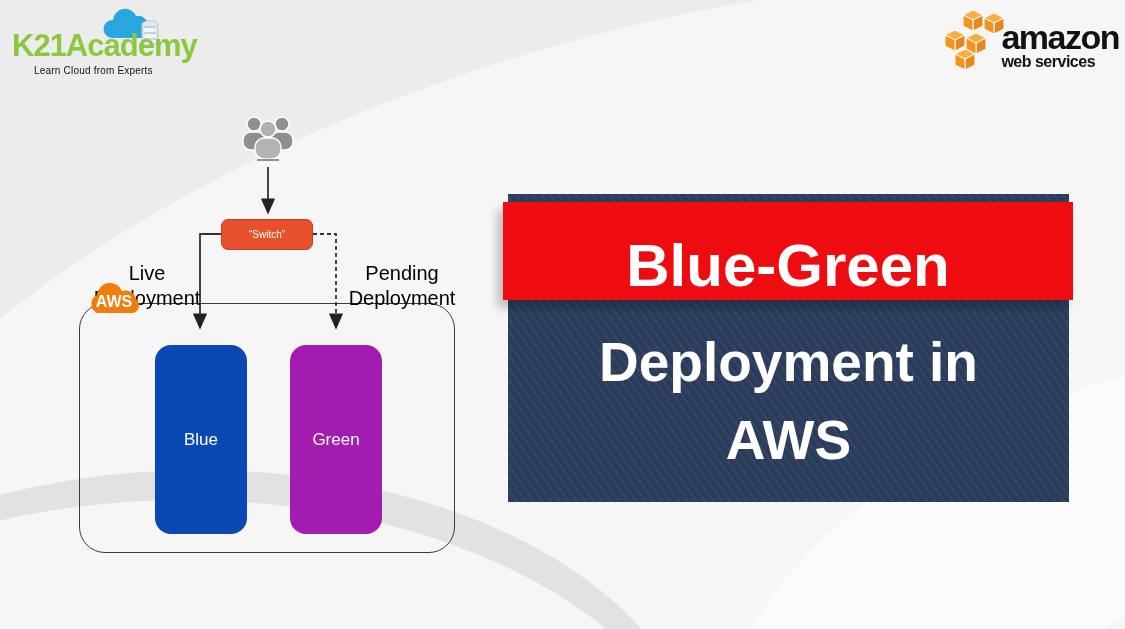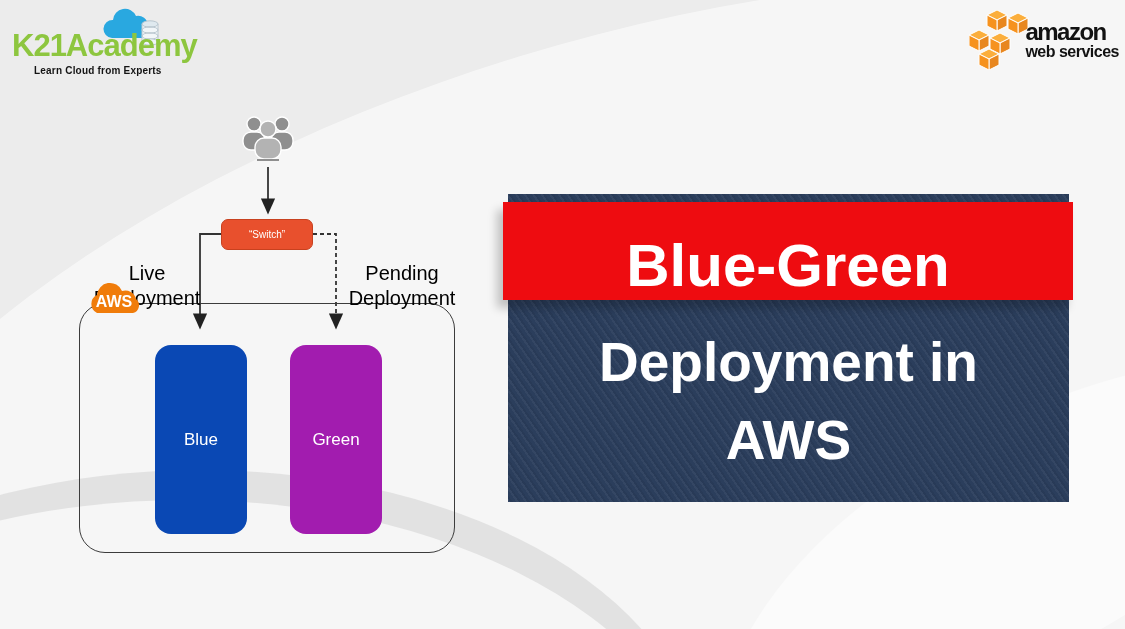--- a/index.html
+++ b/index.html
@@ -36,27 +36,27 @@
   
   .k21-logo { position:absolute; left:12px; top:6px; z-index:5; width:170px; }
   .k21-cloud { position:absolute; left:86px; top:2px; }
   .k21-wordmark {
     position:relative; margin-top:22px;
     font-size:31px; font-weight:bold; letter-spacing:-1px;
     color:#8dc63f;
   }
   .k21-tagline {
     margin-top:1px; margin-left:22px;
-    font-size:10px; font-weight:bold; color:#141414; letter-spacing:0.2px;
+    font-size:10px; font-weight:normal; color:#141414; letter-spacing:0.2px;
   }
   .aws-logo { position:absolute; right:6px; top:8px; z-index:5; display:flex; align-items:flex-start; }
   .aws-cubes { margin-top:2px; }
   .aws-logo-text { margin-left:-6px; margin-top:12px; }
   .aws-logo-name {
-    font-size:24px; font-weight:bold; letter-spacing:-1.5px;
+    font-size:34px; font-weight:bold; letter-spacing:-1.5px;
     color:#121212; line-height:1;
   }
   .aws-logo-sub {
     font-size:16px; font-weight:bold; letter-spacing:-0.5px;
     color:#121212; line-height:1; margin-top:0px;
   }
   
   .diagram-layer { position:absolute; left:0; top:0; z-index:2; pointer-events:none; }
   .users-icon { position:absolute; left:240px; top:113px; z-index:3; }
   .aws-container {

